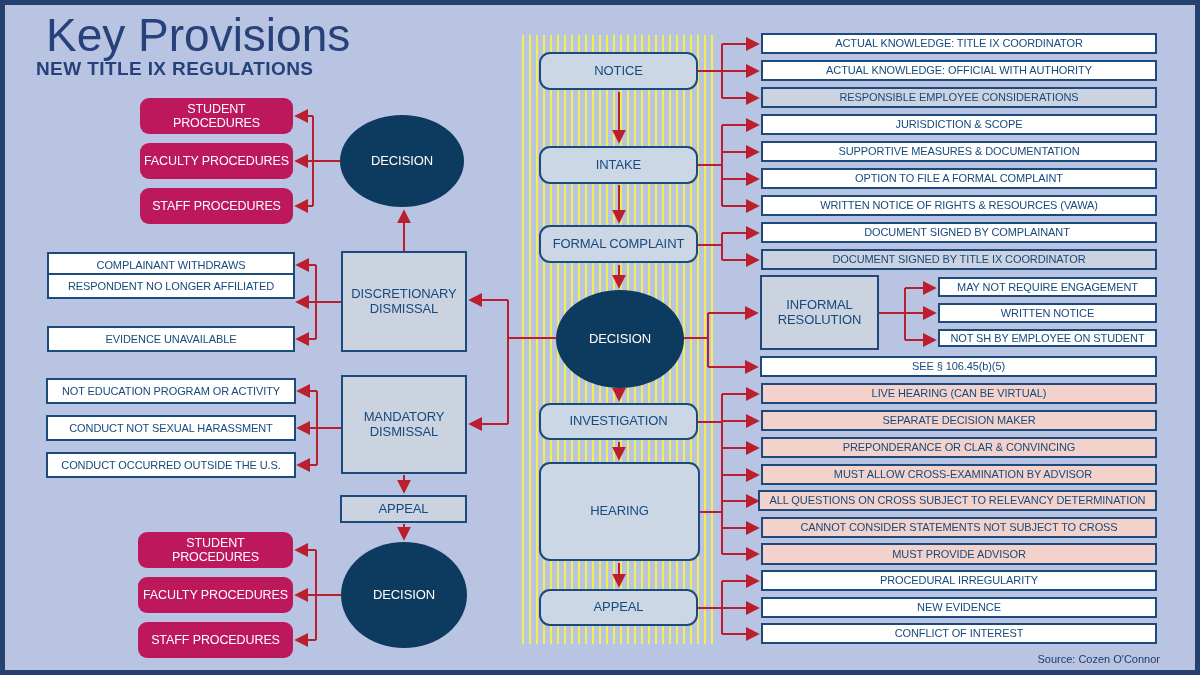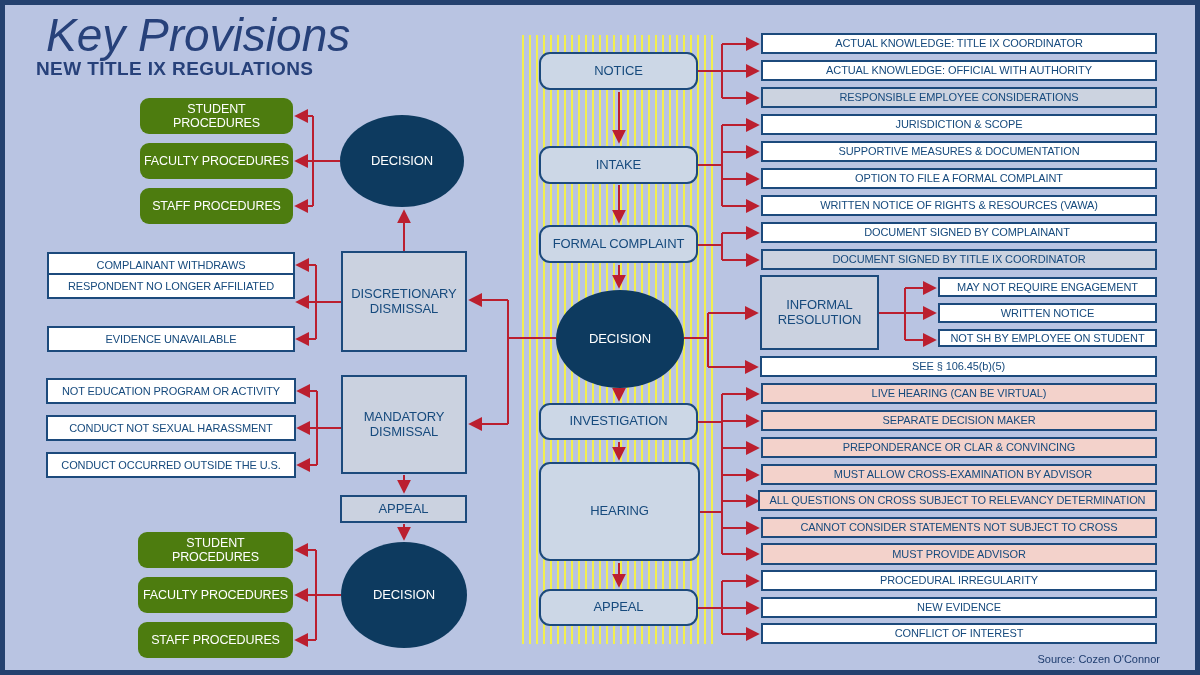--- a/index.html
+++ b/index.html
@@ -17,24 +17,24 @@
   .box{
     position:absolute;z-index:3;display:flex;align-items:center;justify-content:center;
     text-align:center;color:#164a7d;border:2px solid #1c4a7c;box-sizing:border-box;
     font-size:11px;line-height:1.15;letter-spacing:-0.1px;padding:0 4px;
   }
   .white{background:#ffffff;}
   .grayrow{background:#ccd3e0;}
   .pink{background:#f3d2cb;}
   .rounded{border-radius:11px;background:#ccd7e6;font-size:13px;}
   .sqgray{background:#cbd2e0;font-size:13px;}
-  .navybox{background:#4d7c0f;color:#ffffff;border:none;border-radius:9px;font-size:12.5px;}
+  .navybox{background:#be185d;color:#ffffff;border:none;border-radius:9px;font-size:12.5px;}
   .ellipse{background:#0d3a5f;color:#ffffff;border:none;border-radius:50%;font-size:13px;}
   .title{
-    color:#27417a;font-size:46px;letter-spacing:0px;z-index:4;font-style:italic;
+    color:#27417a;font-size:46px;letter-spacing:0px;z-index:4;
   }
   .subtitle{
     color:#27417a;font-size:19px;font-weight:700;letter-spacing:0.4px;z-index:4;
   }
   .source{
     color:#1e3c6e;font-size:11px;z-index:4;
   }
 </style>
 </head>
 <body>

